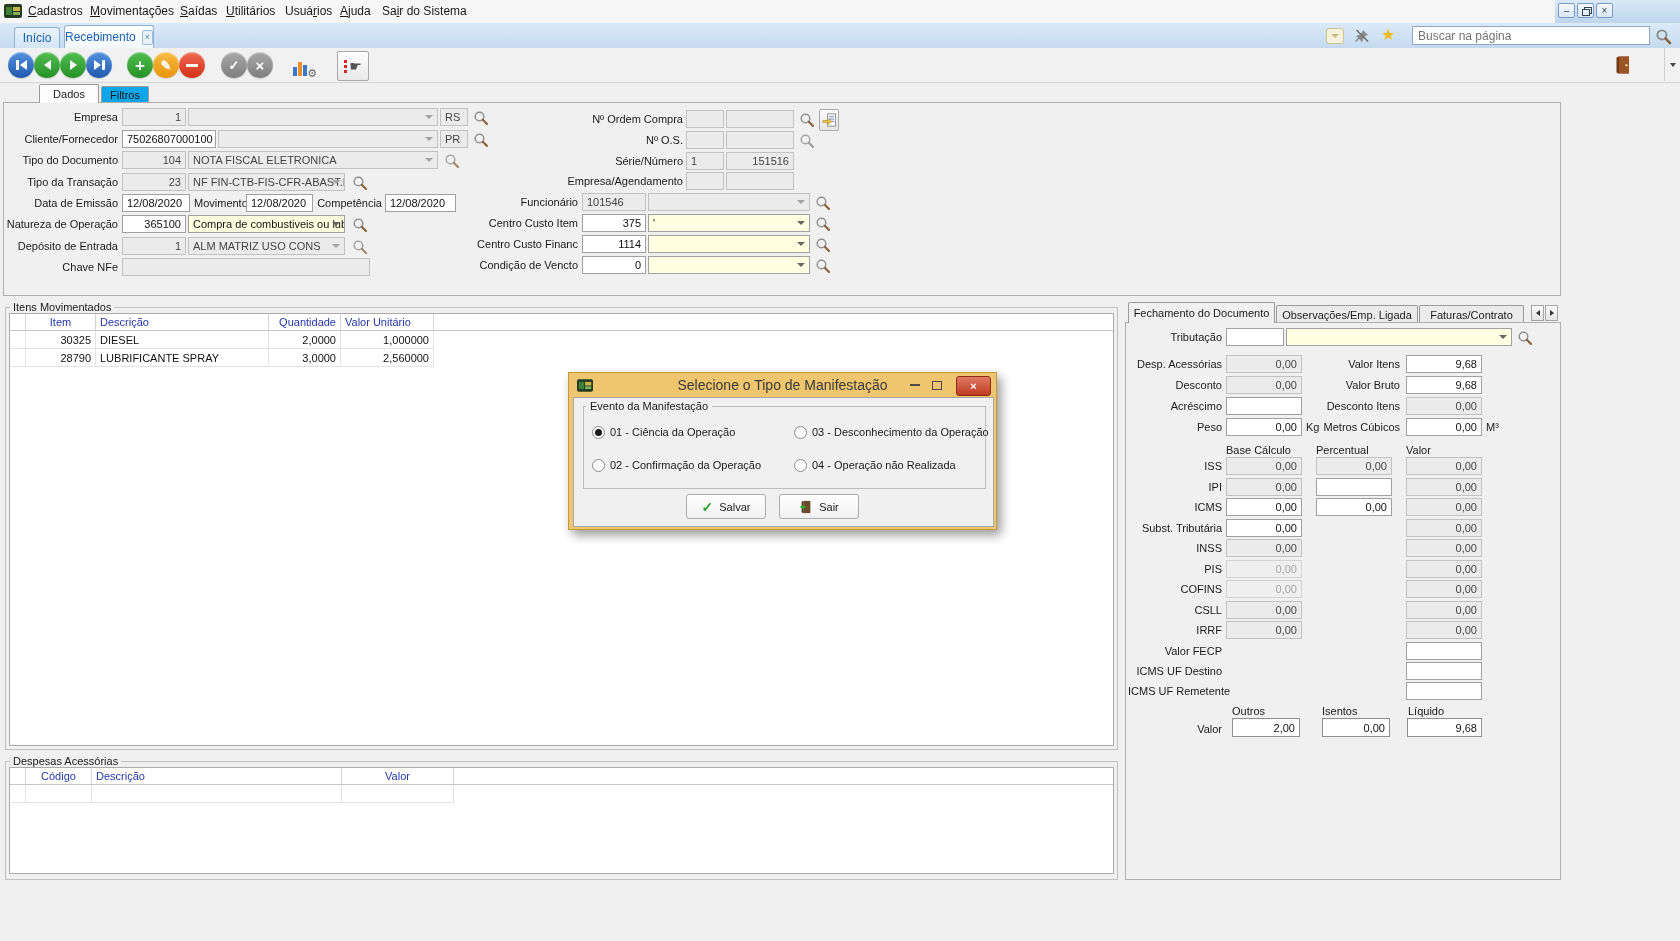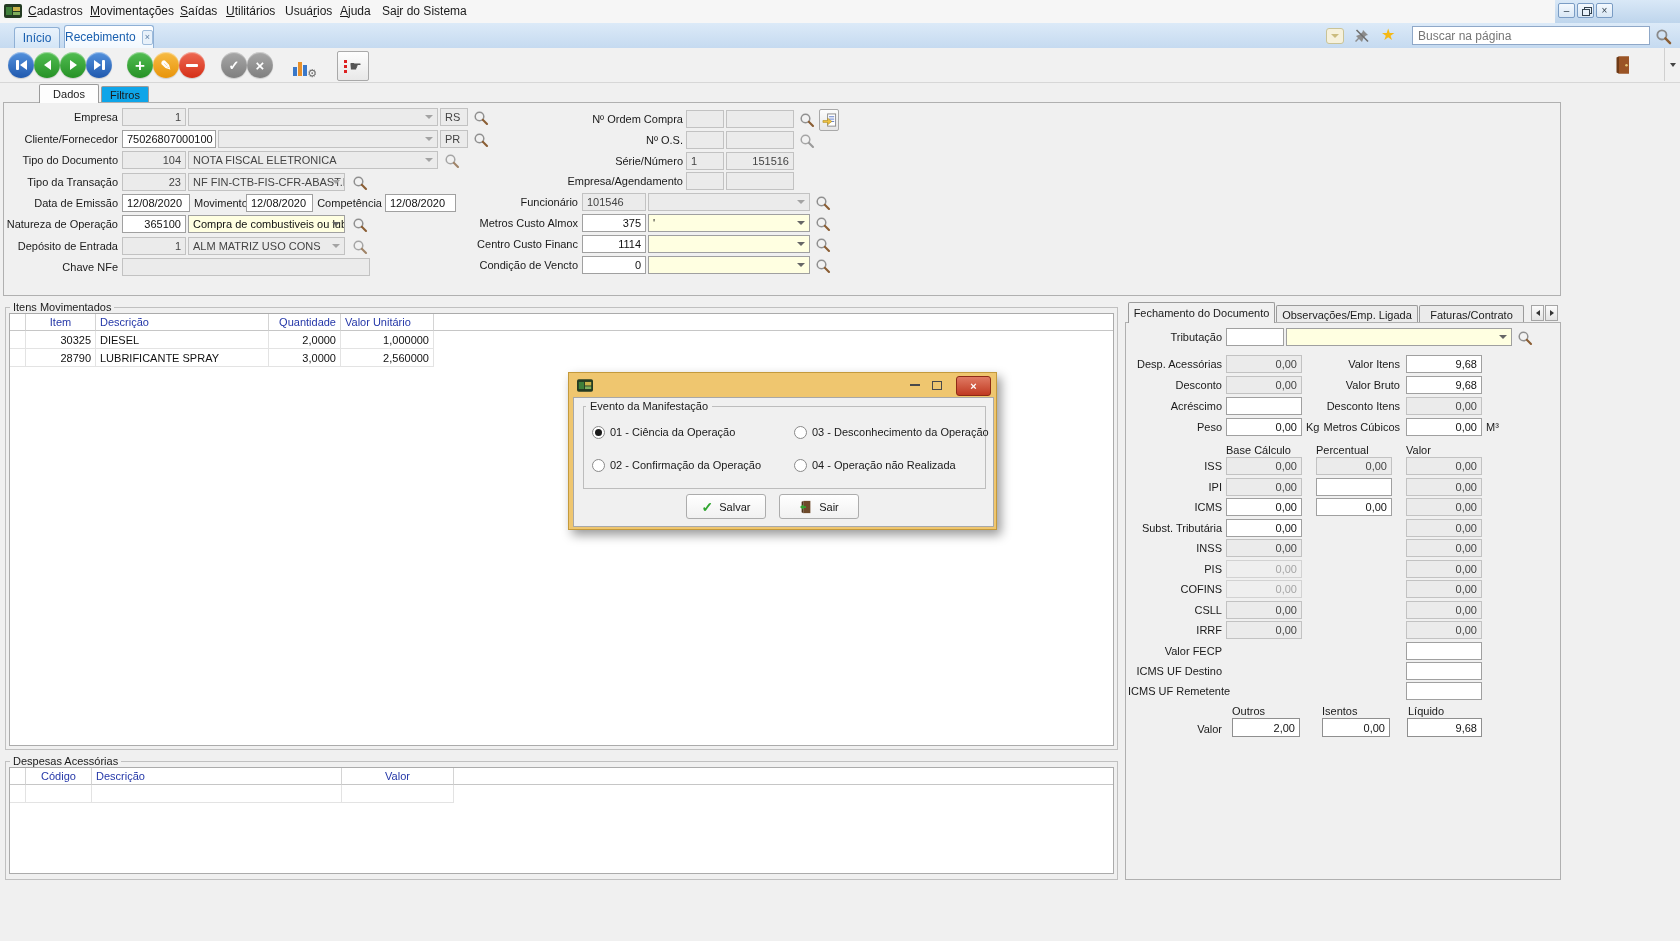--- a/index.html
+++ b/index.html
@@ -348,21 +348,21 @@
   <div class="inp ro" style="left:582px;top:193px;width:64px;">101546</div>
   <div class="inp ro combo" style="left:648px;top:193px;width:162px;">
       <span></span>
       <span class="arr"></span>
     </div>
   <svg class="mag" style="left:815px;top:195px;" viewBox="0 0 16 16">
       <circle cx="6.5" cy="6.5" r="4.3" fill="#F2F2F2" stroke="#909090" stroke-width="1.5"></circle>
       <line x1="9.8" y1="9.8" x2="14" y2="14" stroke="#8B5E34" stroke-width="2.1" stroke-linecap="round"></line>
     </svg>
 
-  <div class="lblr" style="left:430px;width:148px;top:217px;">Metros Custo Almox</div>
+  <div class="lblr" style="left:430px;width:148px;top:217px;">Centro Custo Item</div>
   <div class="inp num" style="left:582px;top:214px;width:64px;">375</div>
   <div class="inp yel combo" style="left:648px;top:214px;width:162px;">
       <span>'</span>
       <span class="arr"></span>
     </div>
   <svg class="mag" style="left:815px;top:216px;" viewBox="0 0 16 16">
       <circle cx="6.5" cy="6.5" r="4.3" fill="#F2F2F2" stroke="#909090" stroke-width="1.5"></circle>
       <line x1="9.8" y1="9.8" x2="14" y2="14" stroke="#8B5E34" stroke-width="2.1" stroke-linecap="round"></line>
     </svg>
 
@@ -543,20 +543,21 @@
 
   <div class="dialog">
     <span class="abs" style="left:8px;top:5px;">
       <svg width="16" height="13" viewBox="0 0 18 14">
           <rect width="18" height="14" rx="2" fill="#243B22"></rect>
           <rect x="2" y="3" width="6" height="8" fill="#3F7F3A"></rect>
           <rect x="9" y="3" width="7" height="4" fill="#C9B24A"></rect>
           <rect x="9" y="8" width="7" height="3" fill="#7FAE5C"></rect>
         </svg>
     </span>
+    <div class="dtitle">Selecione o Tipo de Manifestação</div>
     <div class="dwin" style="left:338px;top:4px;width:16px;height:16px;">
         <span class="minbar"></span>
       </div>
     <div class="dwin" style="left:360px;top:4px;width:16px;height:16px;">
         <span class="maxbox"></span>
       </div>
     <div class="dclose">
         <span>×</span>
       </div>
     <div class="dbody">

